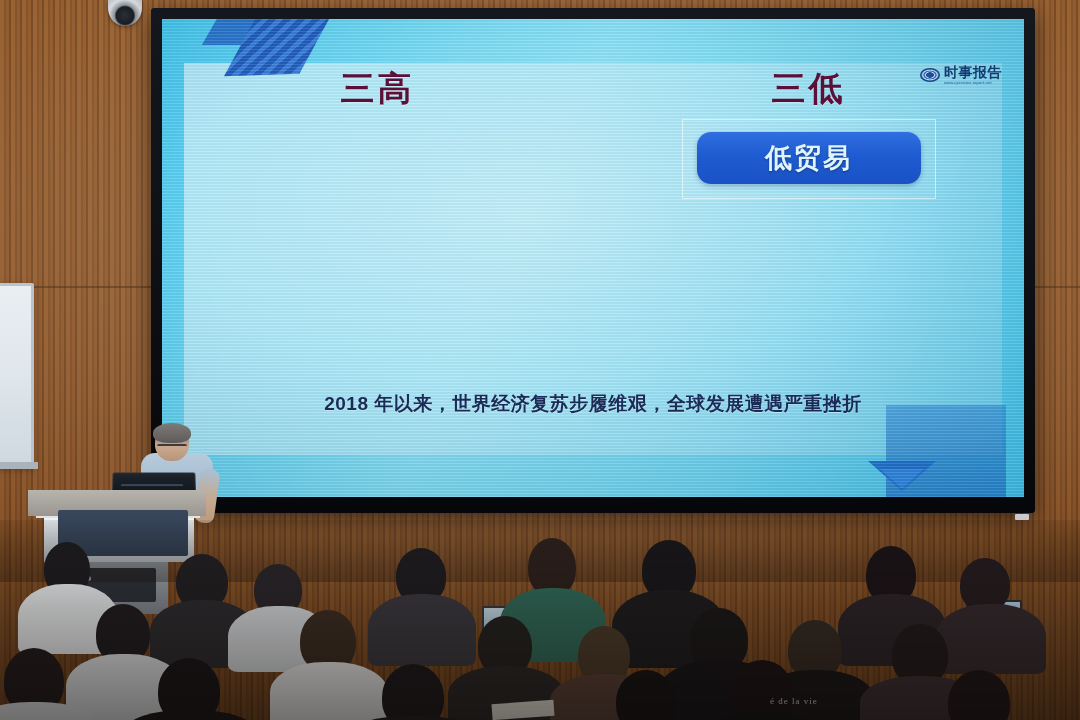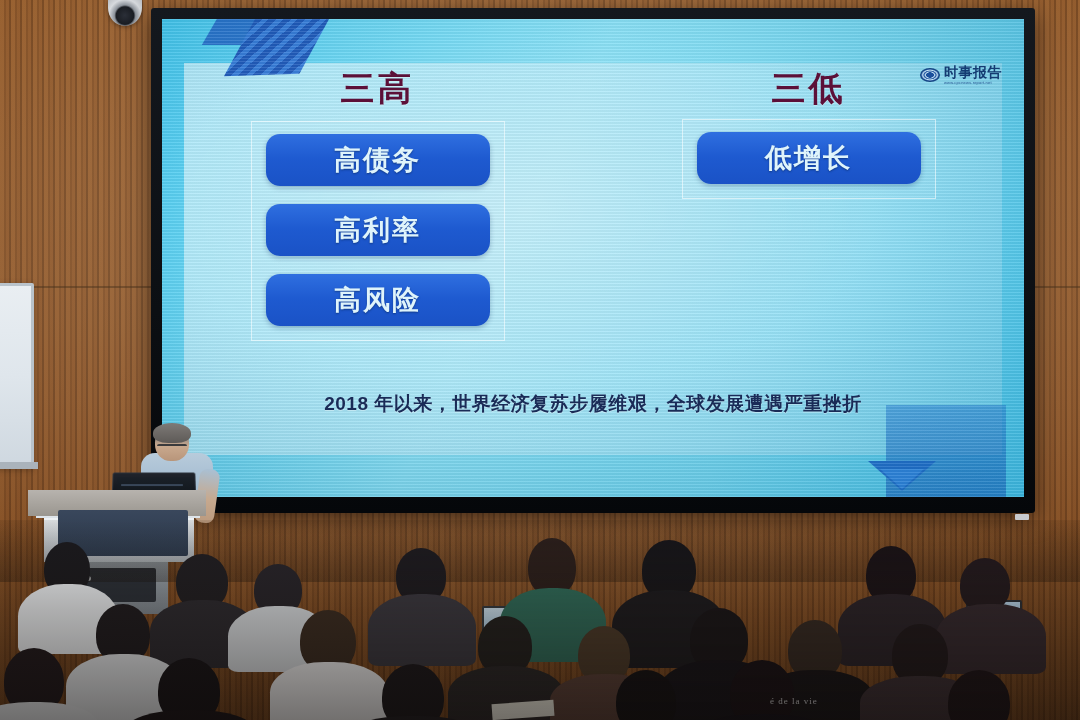--- a/index.html
+++ b/index.html
@@ -461,38 +461,27 @@
       <span style="display:flex;flex-direction:column;align-items:flex-start;">
         <span class="logo-text">时事报告</span>
         <span class="logo-url">www.cpcnews.report.net</span>
       </span>
     </div>
 
     <div class="columns">
 
       <div class="col">
         <div class="col-title">三高</div>
-        <div class="pill-frame">
-          <div class="pill">
-            <span class="pill-text">高债务</span>
-          </div>
-          <div class="pill">
-            <span class="pill-text">高利率</span>
-          </div>
-          <div class="pill">
-            <span class="pill-text">高风险</span>
-          </div>
-        </div>
       </div>
 
       <div class="col">
         <div class="col-title">三低</div>
         <div class="pill-frame">
           <div class="pill">
-            <span class="pill-text">低增长</span>
+            <span class="pill-text">低贸易</span>
           </div>
         </div>
       </div>
 
     </div>
 
     <div class="caption">2018 年以来，世界经济复苏步履维艰，全球发展遭遇严重挫折</div>
 
     <div class="slide-glow"></div>
     <div class="slide-scan"></div>

